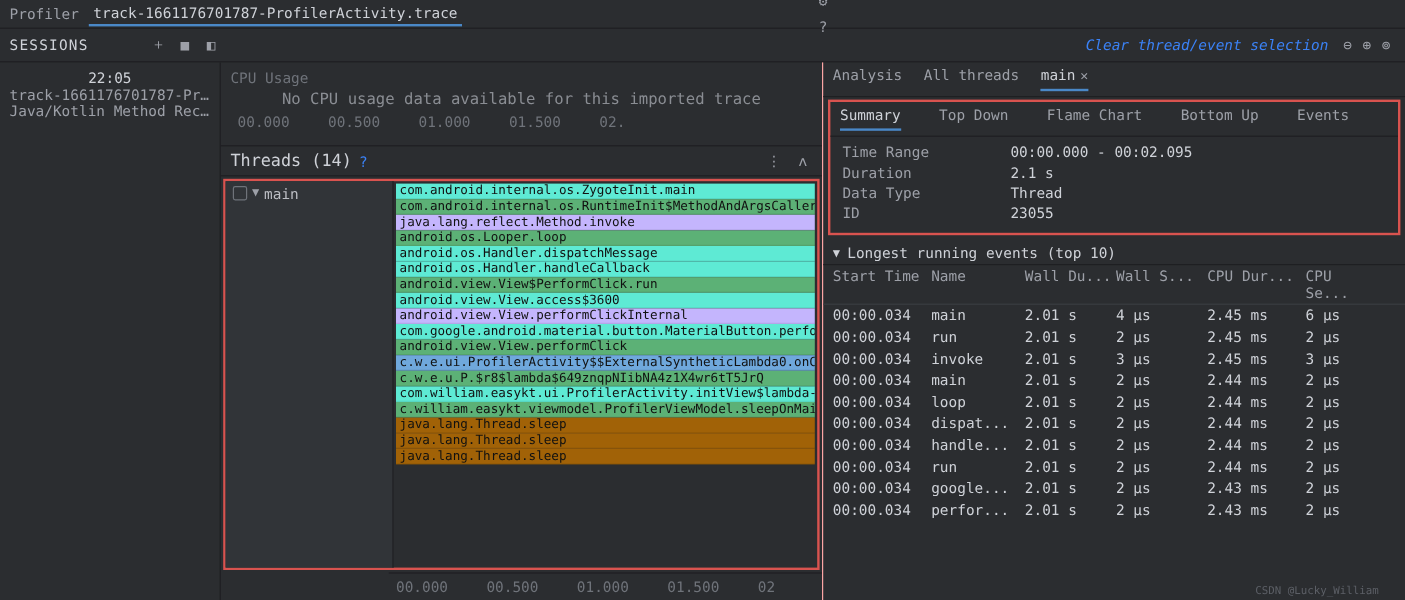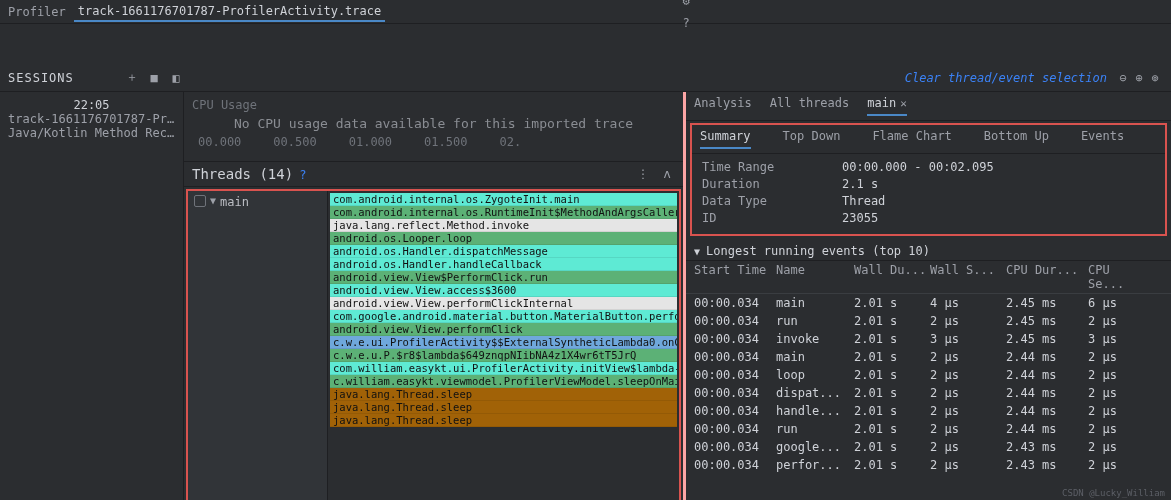--- a/index.html
+++ b/index.html
@@ -2,46 +2,46 @@
 <html><head>
 <meta charset="utf-8">
 <style>
   * { margin:0; padding:0; box-sizing:border-box; font-family: "Menlo","Consolas",monospace; font-size:12px; }
   body { background:#2b2d30; color:#bcbec4; width:1171px; height:500px; overflow:hidden; }
   .topbar { height:24px; display:flex; align-items:center; padding:0 8px; border-bottom:1px solid #1e1f22; }
   .topbar .title { color:#9da0a8; margin-right:8px; }
   .topbar .file { color:#cfd2d8; border-bottom:2px solid #4a88c7; padding:2px 4px; }
   .topbar .right { margin-left:auto; display:flex; gap:6px; }
   .icon { width:16px; height:16px; display:inline-flex; align-items:center; justify-content:center; color:#9da0a8; }
-  .row2 { height:28px; display:flex; align-items:center; border-bottom:1px solid #1e1f22; padding:0 8px;margin-top:40px; }
+  .row2 { height:28px; display:flex; align-items:center; border-bottom:1px solid #1e1f22; padding:0 8px; }
   .row2 .sess { color:#cfd2d8; letter-spacing:1px; }
   .row2 .sicons { display:flex; gap:6px; margin-left:auto; }
   .row2-right { margin-left:auto; margin-right:8px; color:#3b82f6;font-style:italic; }
   .main { display:flex; height:448px; }
   .sidebar { width:184px; border-right:1px solid #1e1f22; padding:6px 8px; }
   .sidebar .time { color:#cfd2d8;text-align:center; }
   .sidebar .line { color:#9da0a8; white-space:nowrap; overflow:hidden; text-overflow:ellipsis; }
-  .center { flex:1; display:flex; flex-direction:column; border-right:3px solid #fca5a5; min-width:0; }
+  .center { flex:1; display:flex; flex-direction:column; border-right:1px solid #fca5a5; min-width:0; }
   .cpu { padding:6px 8px; }
   .cpu .lbl { color:#6f737a; }
   .cpu .msg { color:#8a8d93; text-align:center; margin-top:4px; font-size:13px; }
   .ruler { display:flex; color:#6f737a; padding:4px 6px 6px; gap:32px; }
   .threads-hdr { display:flex; align-items:flex-end; padding:4px 8px; border-top:1px solid #1e1f22; border-bottom:1px solid #1e1f22;}
   .threads-hdr .t { color:#cfd2d8; font-size:14px; }
   .threads-hdr .q { color:#3b82f6; margin-left:6px; }
   .threads-hdr .ricons { margin-left:auto; display:flex; gap:8px; }
   .trace-wrap { border:2.5px solid #d9534f; margin:2px; flex:1; display:flex; min-height:0;}
   .trace-left { width:140px; background:#313438; border-right:1px solid #1e1f22; padding:4px 6px; display:flex; align-items:flex-start; gap:4px;}
   .trace-left .drag { width:12px; height:12px; border:1px solid #6f737a; border-radius:2px; }
   .trace-left .caret { font-size:10px; color:#9da0a8;}
   .trace-chart { flex:1; padding:2px 2px; overflow:auto; }
   .frame { height:13px; line-height:13px; font-size:10.5px; color:#111; white-space:nowrap; overflow:hidden; margin-bottom:0; padding:0 3px; border-bottom:1px solid rgba(0,0,0,.08);}
   .c-orange { background:#5eead4; }
   .c-green  { background:#5cb176; }
-  .c-gold   { background:#e5e5e5; }
+  .c-gold   { background:#c4b5fd; }
   .c-blue   { background:#6fa8dc; }
   .c-teal   { background:#a16207; }
   .bottom-ruler { border-top:1px solid #1e1f22; padding:4px 6px; display:flex; gap:32px; color:#6f737a; margin-left:140px;}
   .right { width:485px; display:flex; flex-direction:column; }
   .tabs1 { display:flex; gap:18px; padding:4px 8px; border-bottom:1px solid #1e1f22; }
   .tabs1 .tab { color:#9da0a8; padding-bottom:4px; }
   .tabs1 .active { color:#cfd2d8; border-bottom:2px solid #4a88c7; }
   .tabs1 .close { font-size:11px; margin-left:4px; color:#9da0a8;}
   .redbox { border:2.5px solid #d9534f; margin:2px 4px; }
   .tabs2 { display:flex; gap:32px; padding:4px 8px; border-bottom:1px solid #1e1f22; }
@@ -50,21 +50,21 @@
   .kv { padding:6px 10px; }
   .kv-row { display:flex; margin-bottom:3px; }
   .kv-row .k { width:140px; color:#9da0a8; }
   .kv-row .v { color:#cfd2d8; }
   .longest { padding:6px 8px 2px; display:flex; align-items:center; gap:6px; color:#cfd2d8;}
   .table { border-top:1px solid #1e1f22; }
   .thead, .trow { display:flex; padding:2px 8px; }
   .thead { color:#9da0a8; border-bottom:1px solid #3a3d41;}
   .trow  { color:#cfd2d8; }
   .c1{width:82px;} .c2{width:78px; overflow:hidden; text-overflow:ellipsis; white-space:nowrap;} .c3{width:76px;} .c4{width:76px;} .c5{width:82px;} .c6{width:64px;}
-  .watermark { position:absolute; right:6px; bottom:2px; font-size:9px; color:#5c5f66;}
+  .watermark { position:absolute; right:22px; bottom:2px; font-size:9px; color:#5c5f66;}
 </style>
 </head>
 <body>
 
 <div class="topbar">
   <span class="title">Profiler</span>
   <span class="file">track-1661176701787-ProfilerActivity.trace</span>
   <div class="right">
     <span class="icon">⚙</span>
     <span class="icon">?</span>

